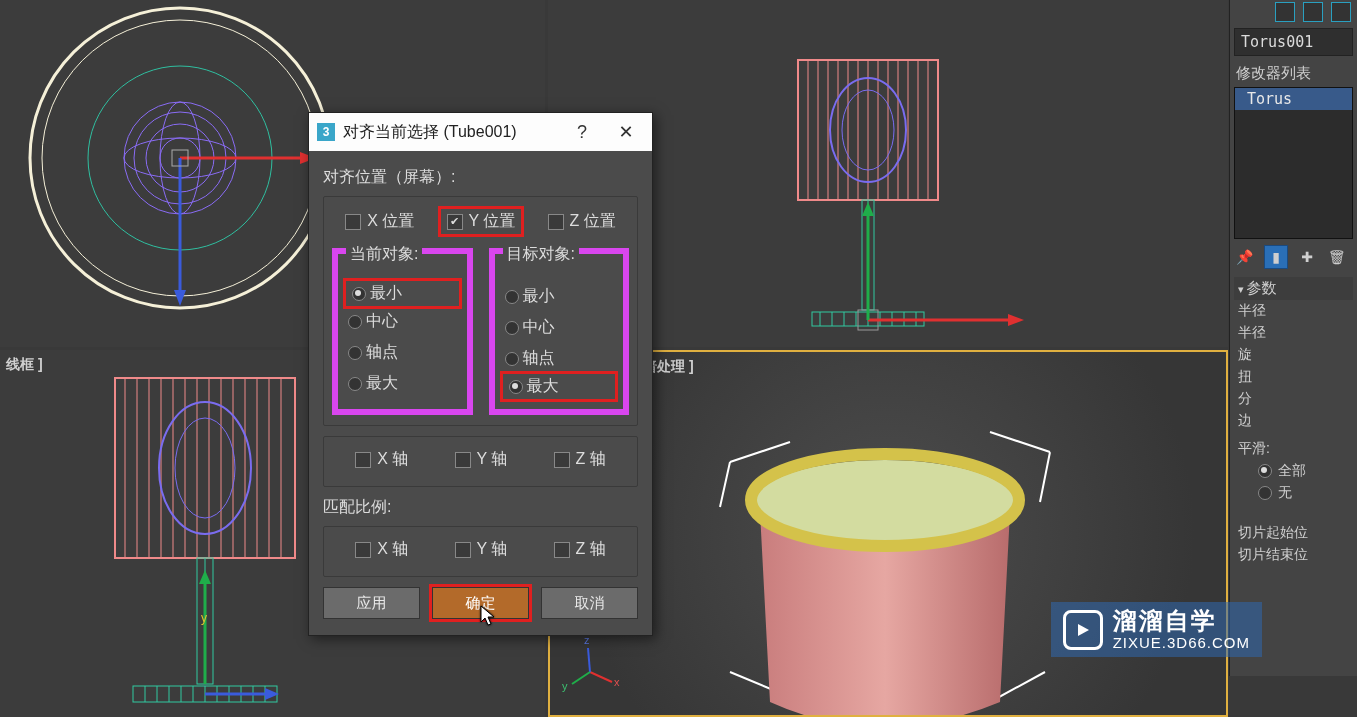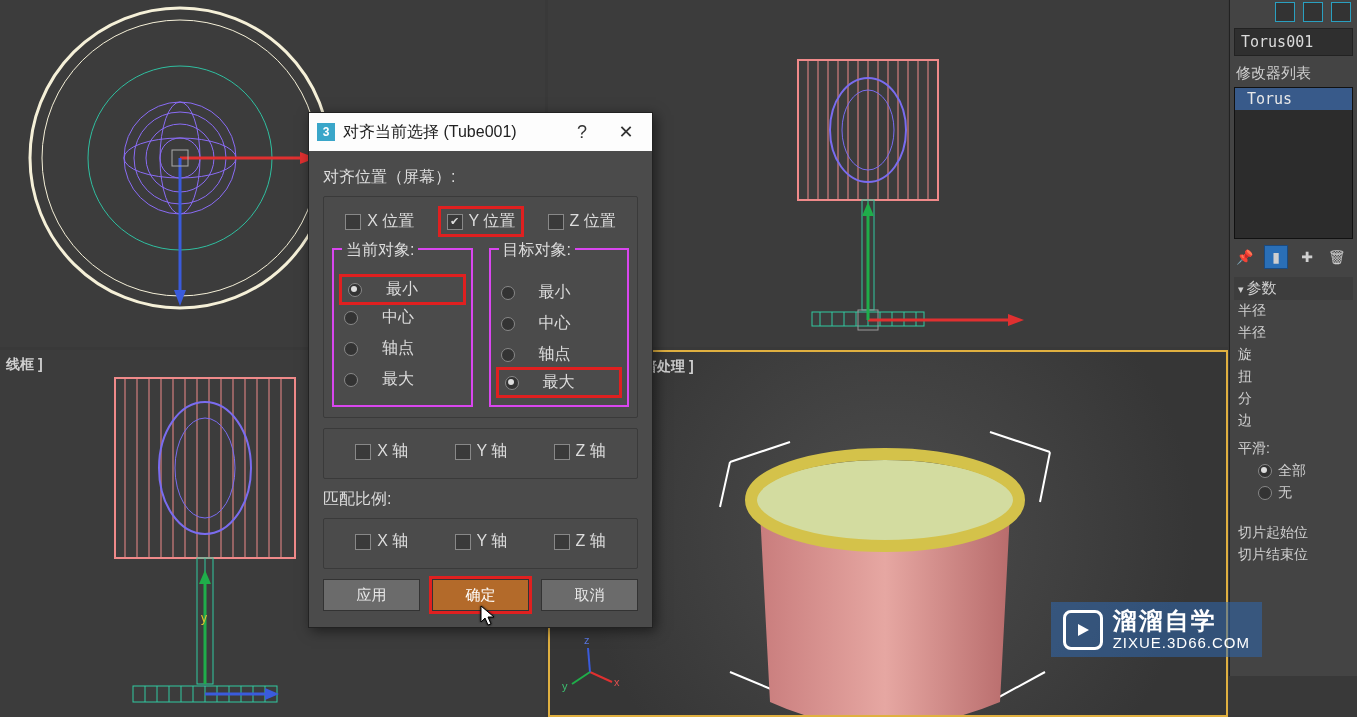--- a/index.html
+++ b/index.html
@@ -218,34 +218,34 @@
     font-size:11px; color:#ddd;
   }
   .chk-box.checked::after { content:"✔"; }
   .two-col {
     display:flex;
     gap: 16px;
     margin-top: 8px;
   }
   .col {
     flex:1;
-    border:2px solid #d946ef;
+    border:6px solid #d946ef;
     padding: 8px 6px 10px 6px;
   }
   .col-title {
     position: relative;
     top: -18px;
     background: #4b4b4b;
     display: inline-block;
     padding: 0 4px;
     margin-left: 2px;
     margin-bottom: -10px;
   }
   .radio-line {
-    display:flex; align-items:center; gap:24px;
+    display:flex; align-items:center; gap:4px;
     padding: 5px 4px;
   }
   .red-box {
     outline: 3px solid #e02020;
   }
   .btn-row {
     display:flex; gap: 12px; margin-top: 10px;
   }
   .btn {
     flex:1;

